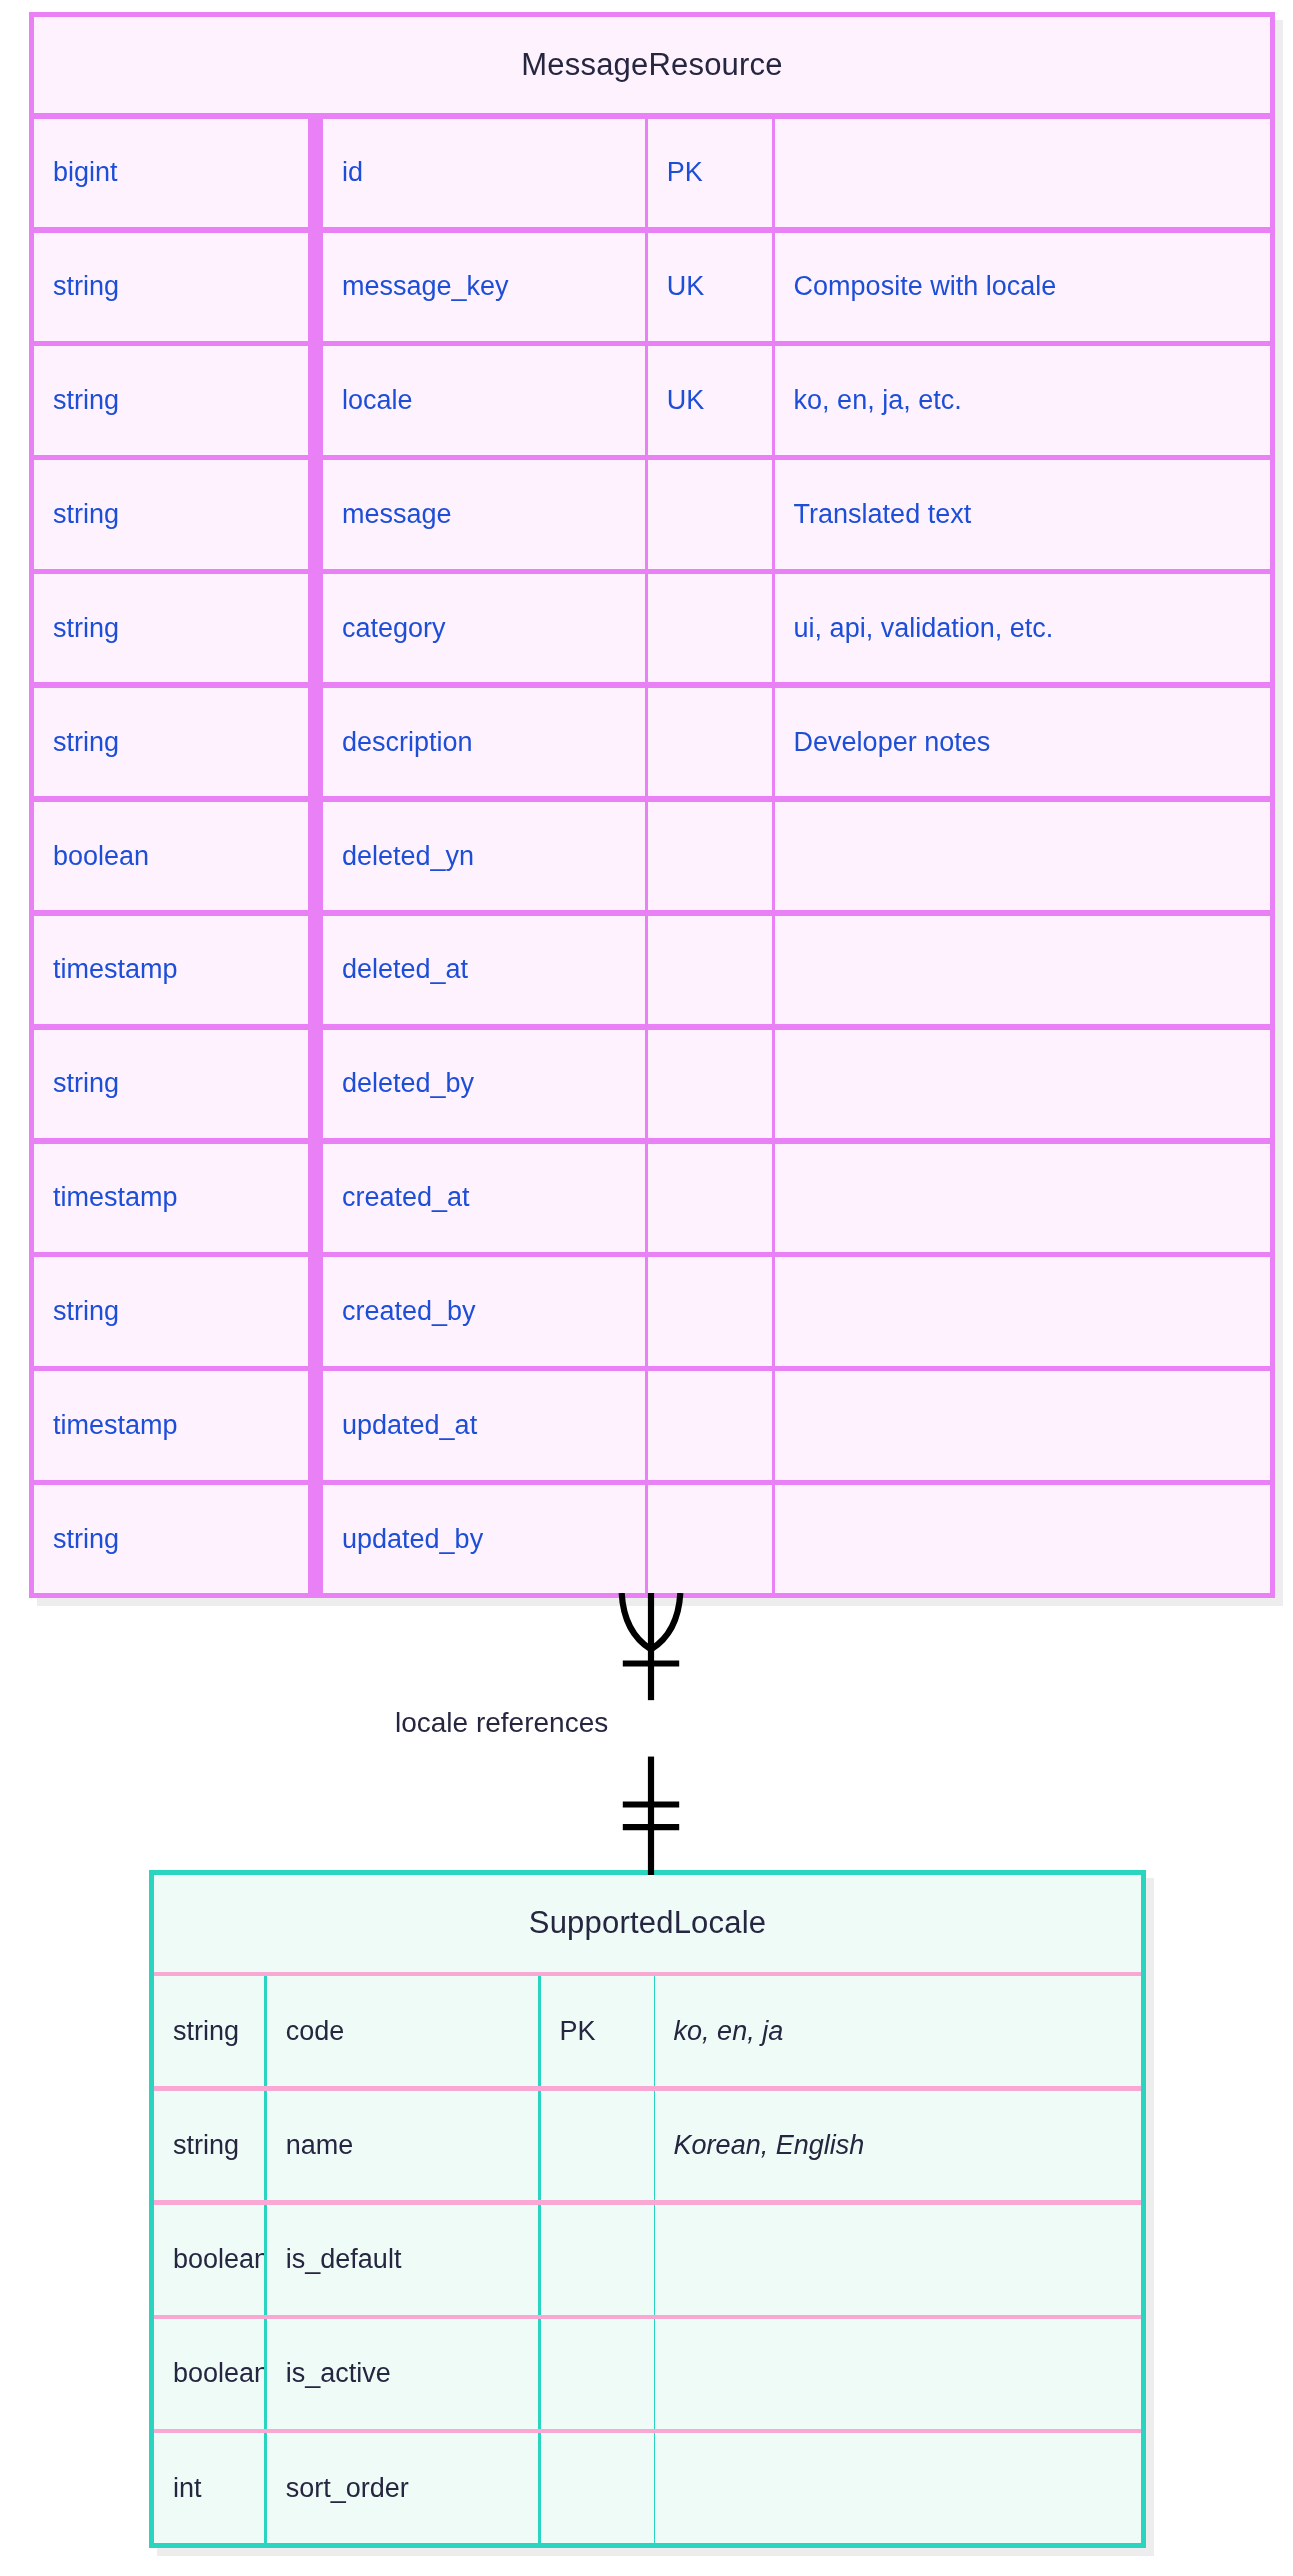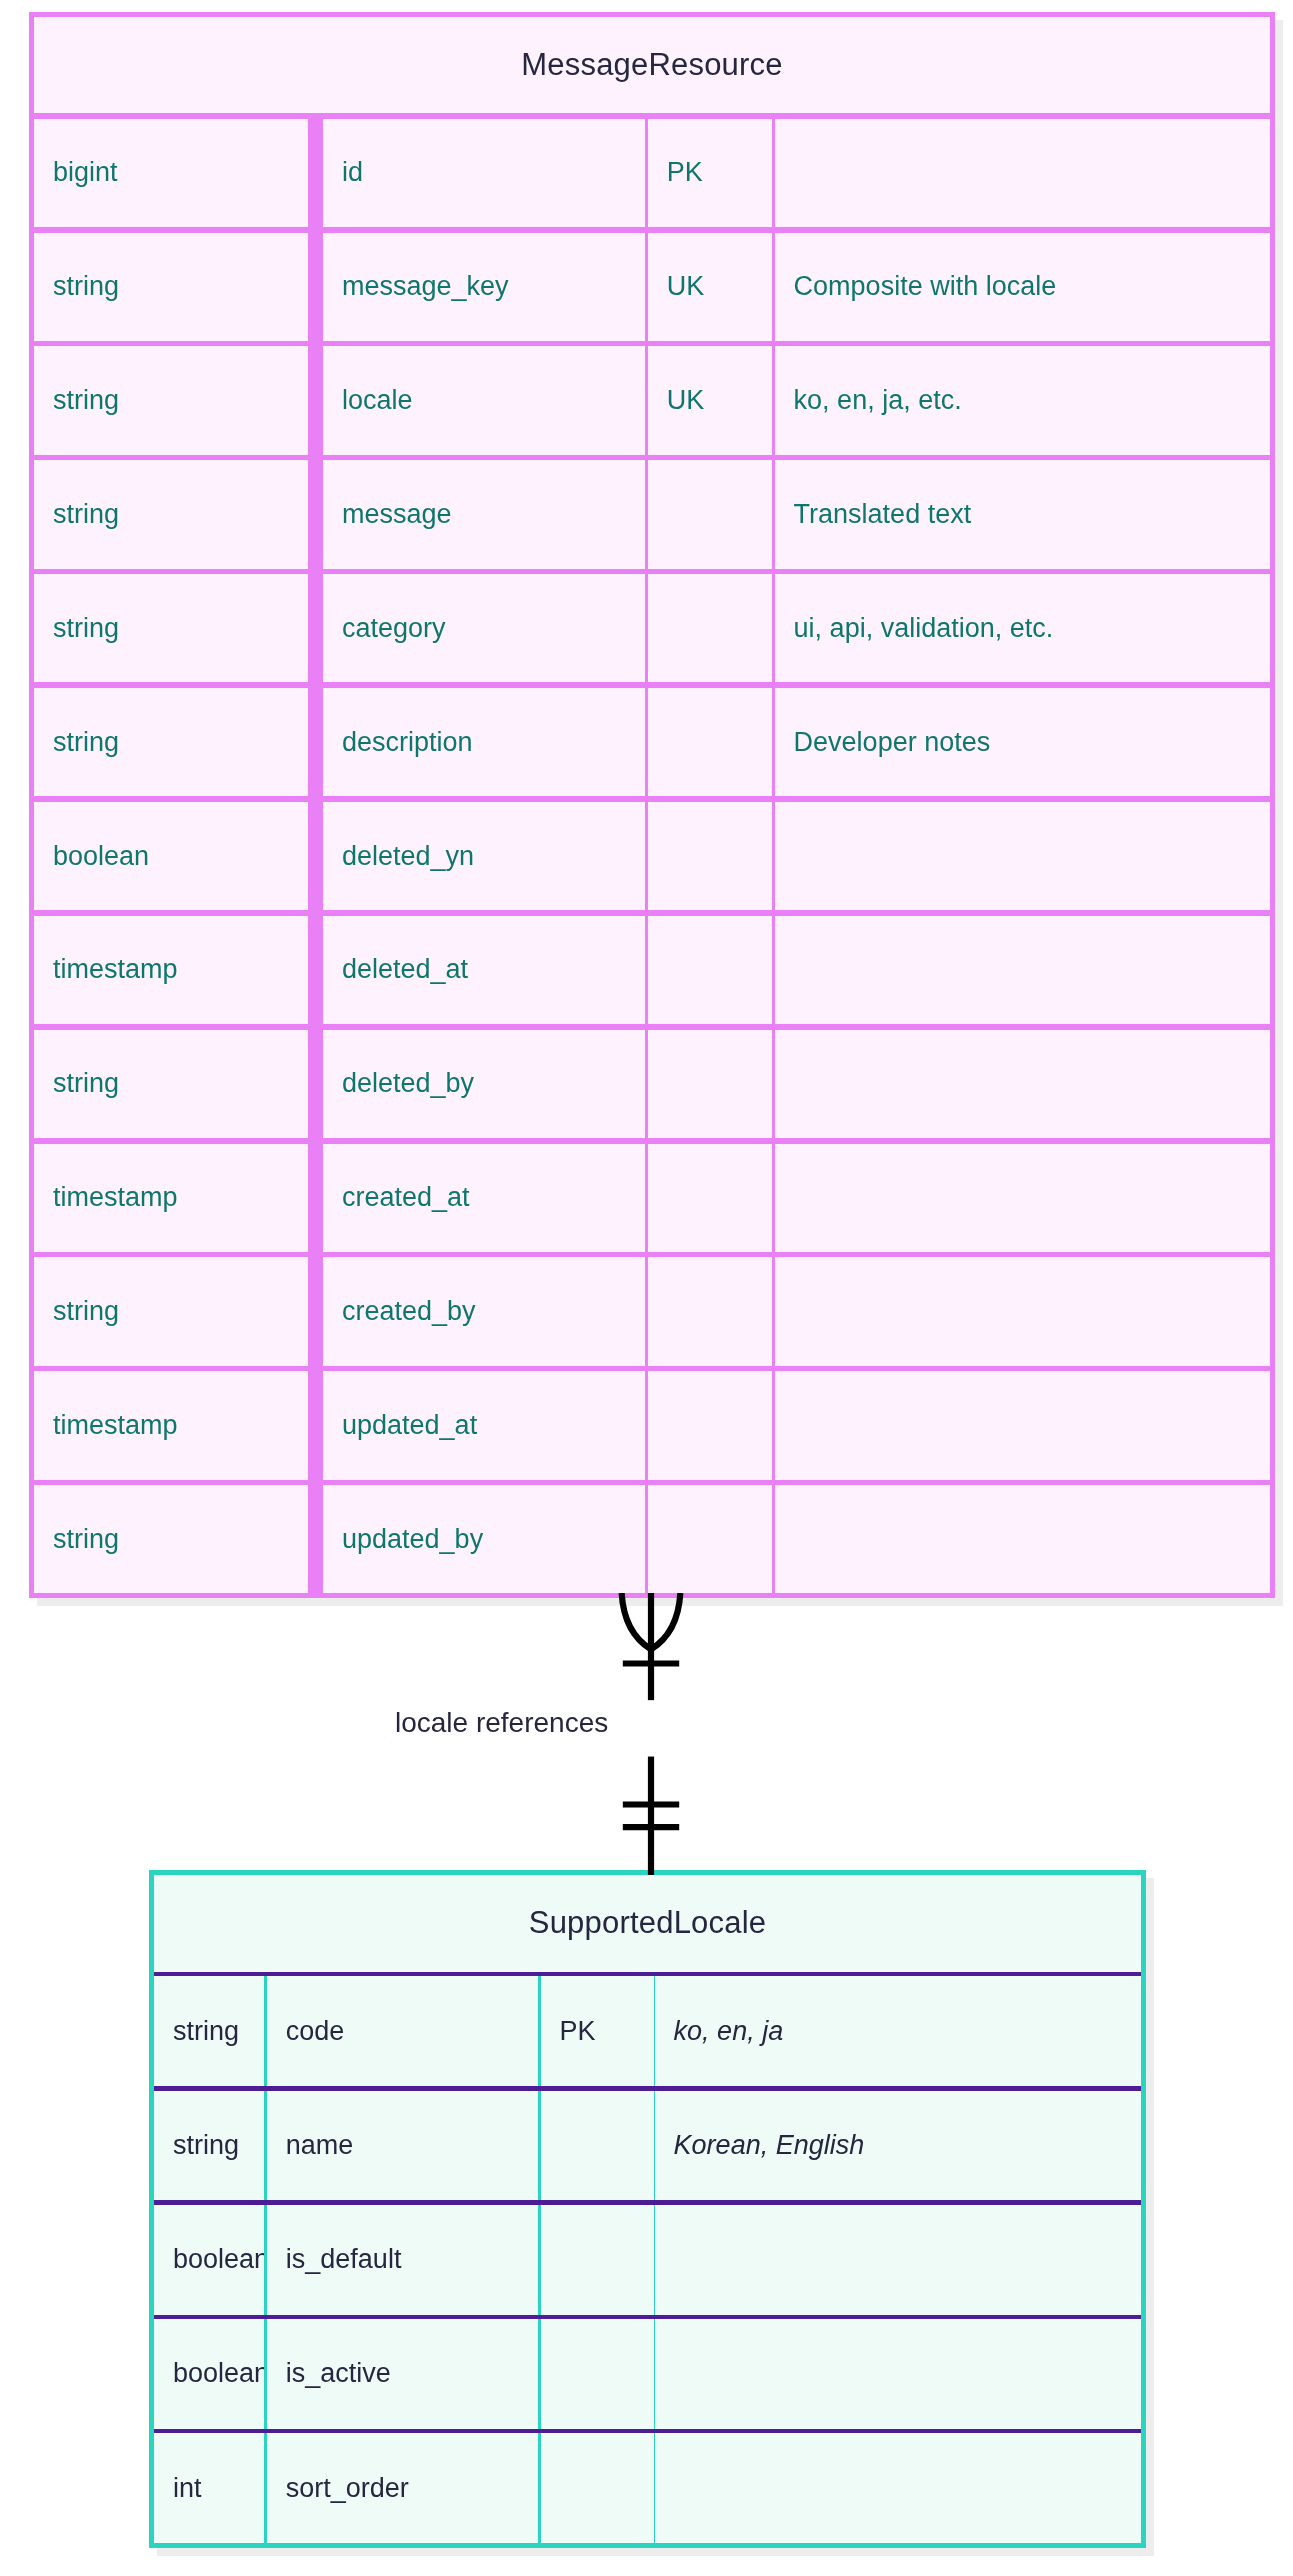--- a/index.html
+++ b/index.html
@@ -61,35 +61,35 @@
     display: flex;
     height: 112px;
     background: #ea80f5;
     margin-top: 5.6px;
   }
   .ent-msg .cell {
     background: #fdf2fd;
     display: flex;
     align-items: center;
     font-size: 27px;
-    color: #0f766e;
+    color: #1d4ed8;
     padding-left: 19px;
     overflow: hidden;
     white-space: nowrap;
   }
   .ent-msg .c-type  { width: 274px; }
   .ent-msg .c-name  { width: 322px; margin-left: 15px; }
   .ent-msg .c-key   { width: 124px; margin-left: 2.8px; }
   .ent-msg .c-cmt   { flex: 1;     margin-left: 2.8px; }
 
   
   .ent-loc { left: 149px; top: 1870px; width: 997px; height: 678px; }
   .ent-loc .body {
     border: 5.6px solid #2bd4be;
-    background: #4c1d95;
+    background: #f9a8d4;
   }
   .ent-loc .ent-title {
     background: #eefbf7;
     height: 99px;
     display: flex;
     align-items: center;
     justify-content: center;
     font-size: 31px;
     color: #262640;
     letter-spacing: 0.2px;

